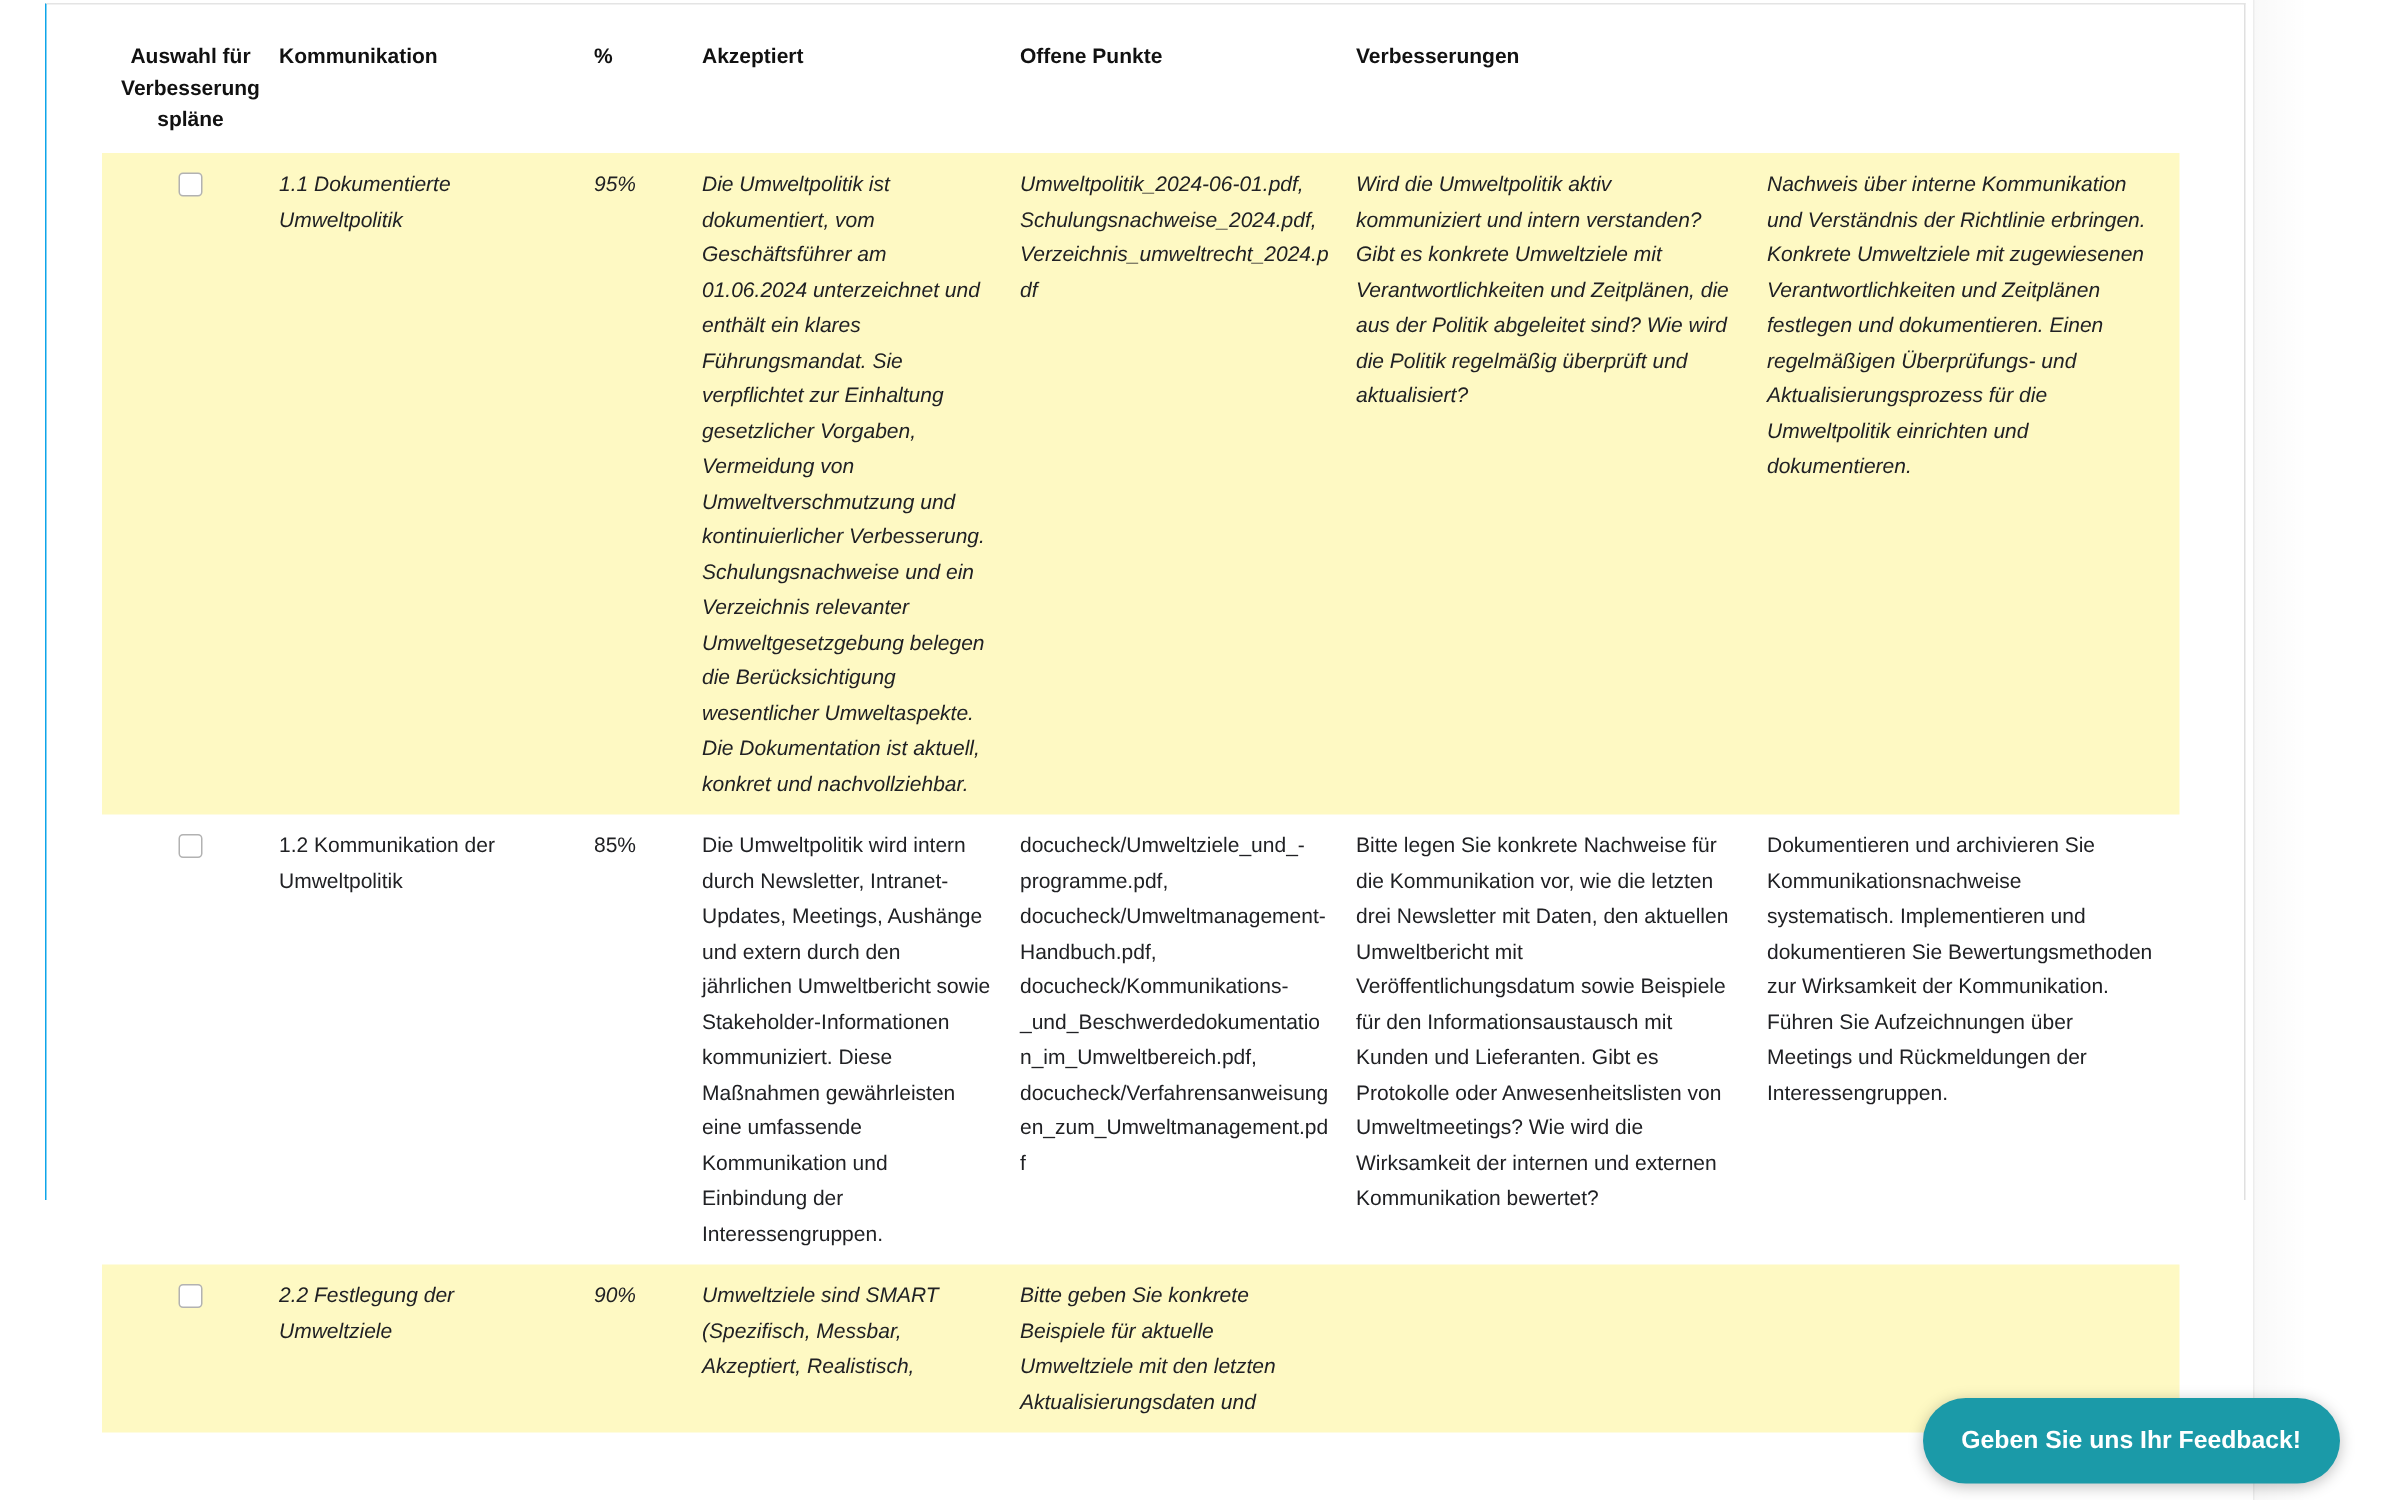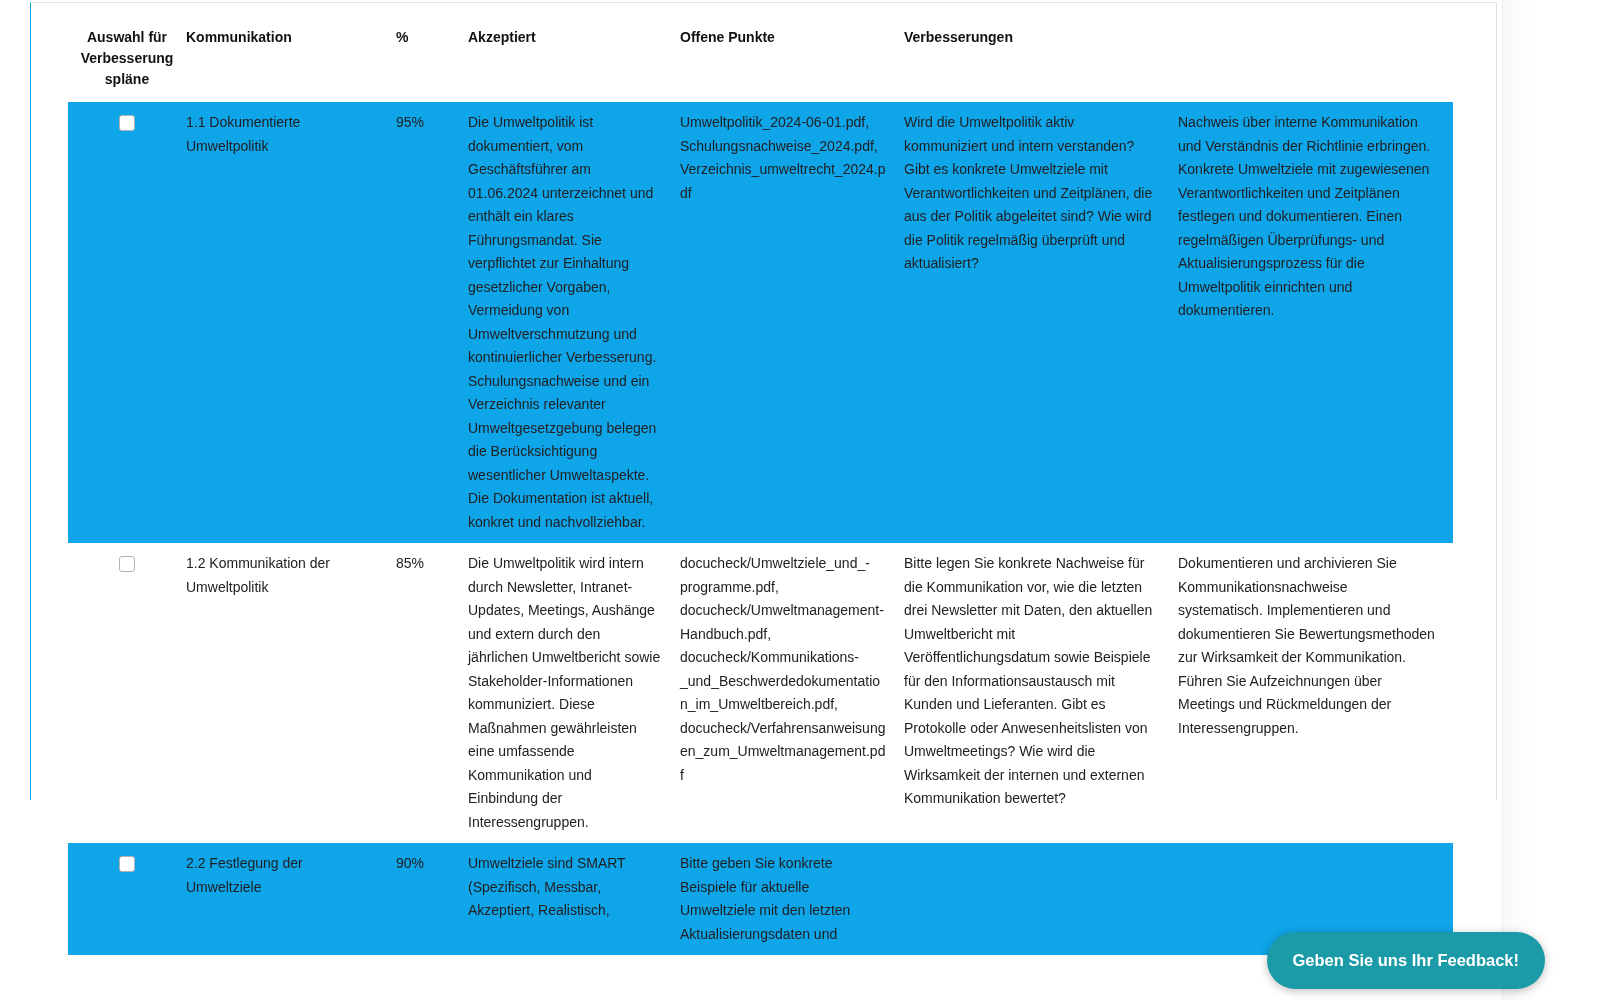--- a/index.html
+++ b/index.html
@@ -64,21 +64,22 @@
     text-align: center;
     padding: 0 12px;
     overflow-wrap: anywhere;
   }
   .trow {
     padding: 9px 0;
     font-size: 14px;
     line-height: 23.5px;
   }
   .trow.striped {
-    background: #0ea5e9;
+    background: #fef9c3;
+    font-style: italic;
   }
   .td {
     box-sizing: border-box;
     padding-right: 18px;
     overflow-wrap: break-word;
   }
   .td.c1 {
     display: flex;
     justify-content: center;
     align-items: flex-start;
@@ -92,21 +93,21 @@
     width: 16px;
     height: 16px;
     box-sizing: border-box;
     border: 1.5px solid #b2b2b2;
     border-radius: 3px;
     background: #ffffff;
     cursor: pointer;
   }
   .feedback {
     position: fixed;
-    right: 55px;
+    right: 40px;
     bottom: 11px;
     height: 57px;
     padding: 17px 26px;
     border: none;
     border-radius: 30px;
     color: #ffffff;
     font-family: inherit;
     font-weight: bold;
     font-size: 16.5px;
     box-shadow: 0 2px 10px rgba(0,0,0,0.25);

